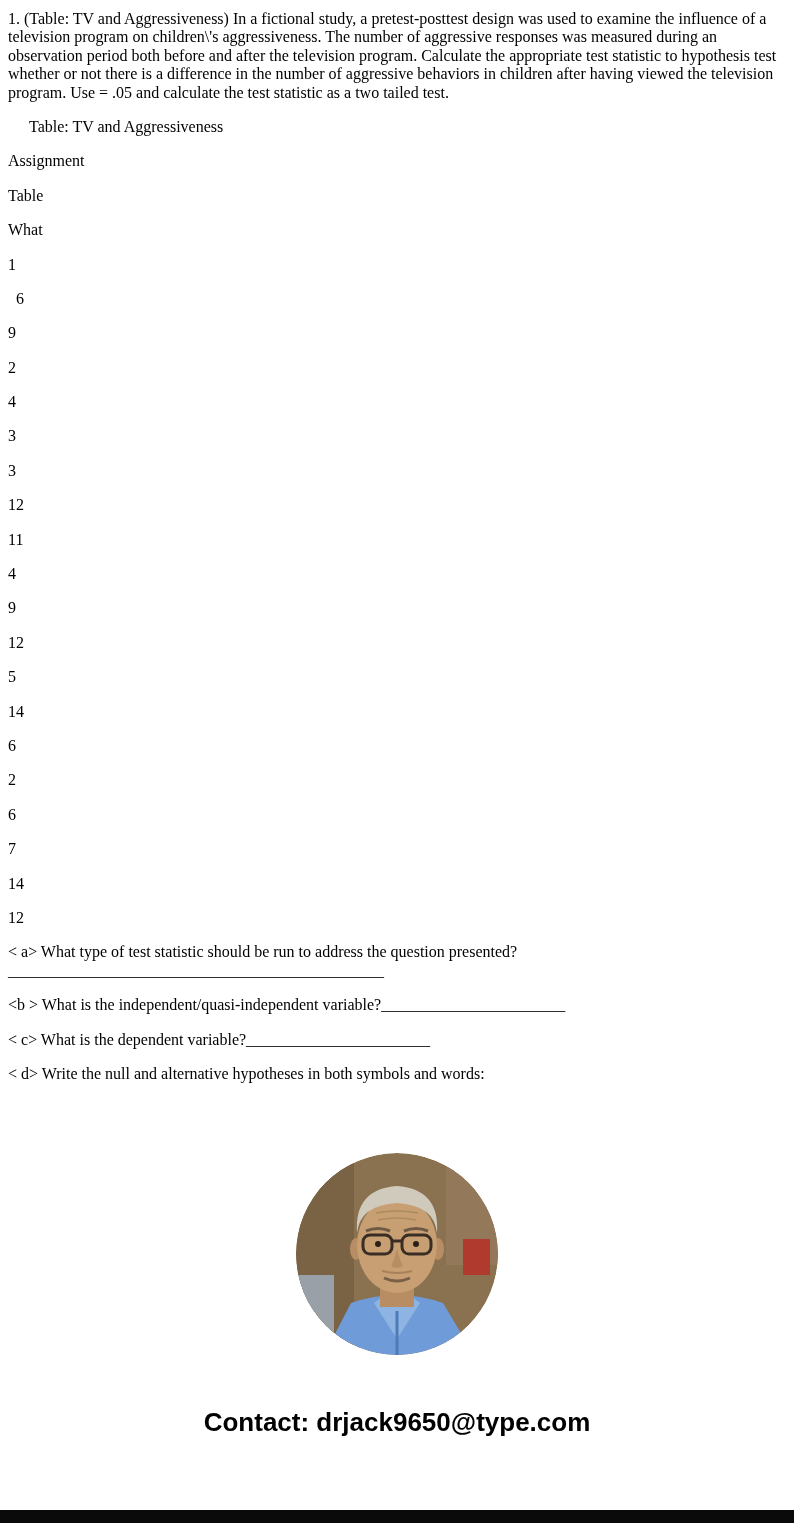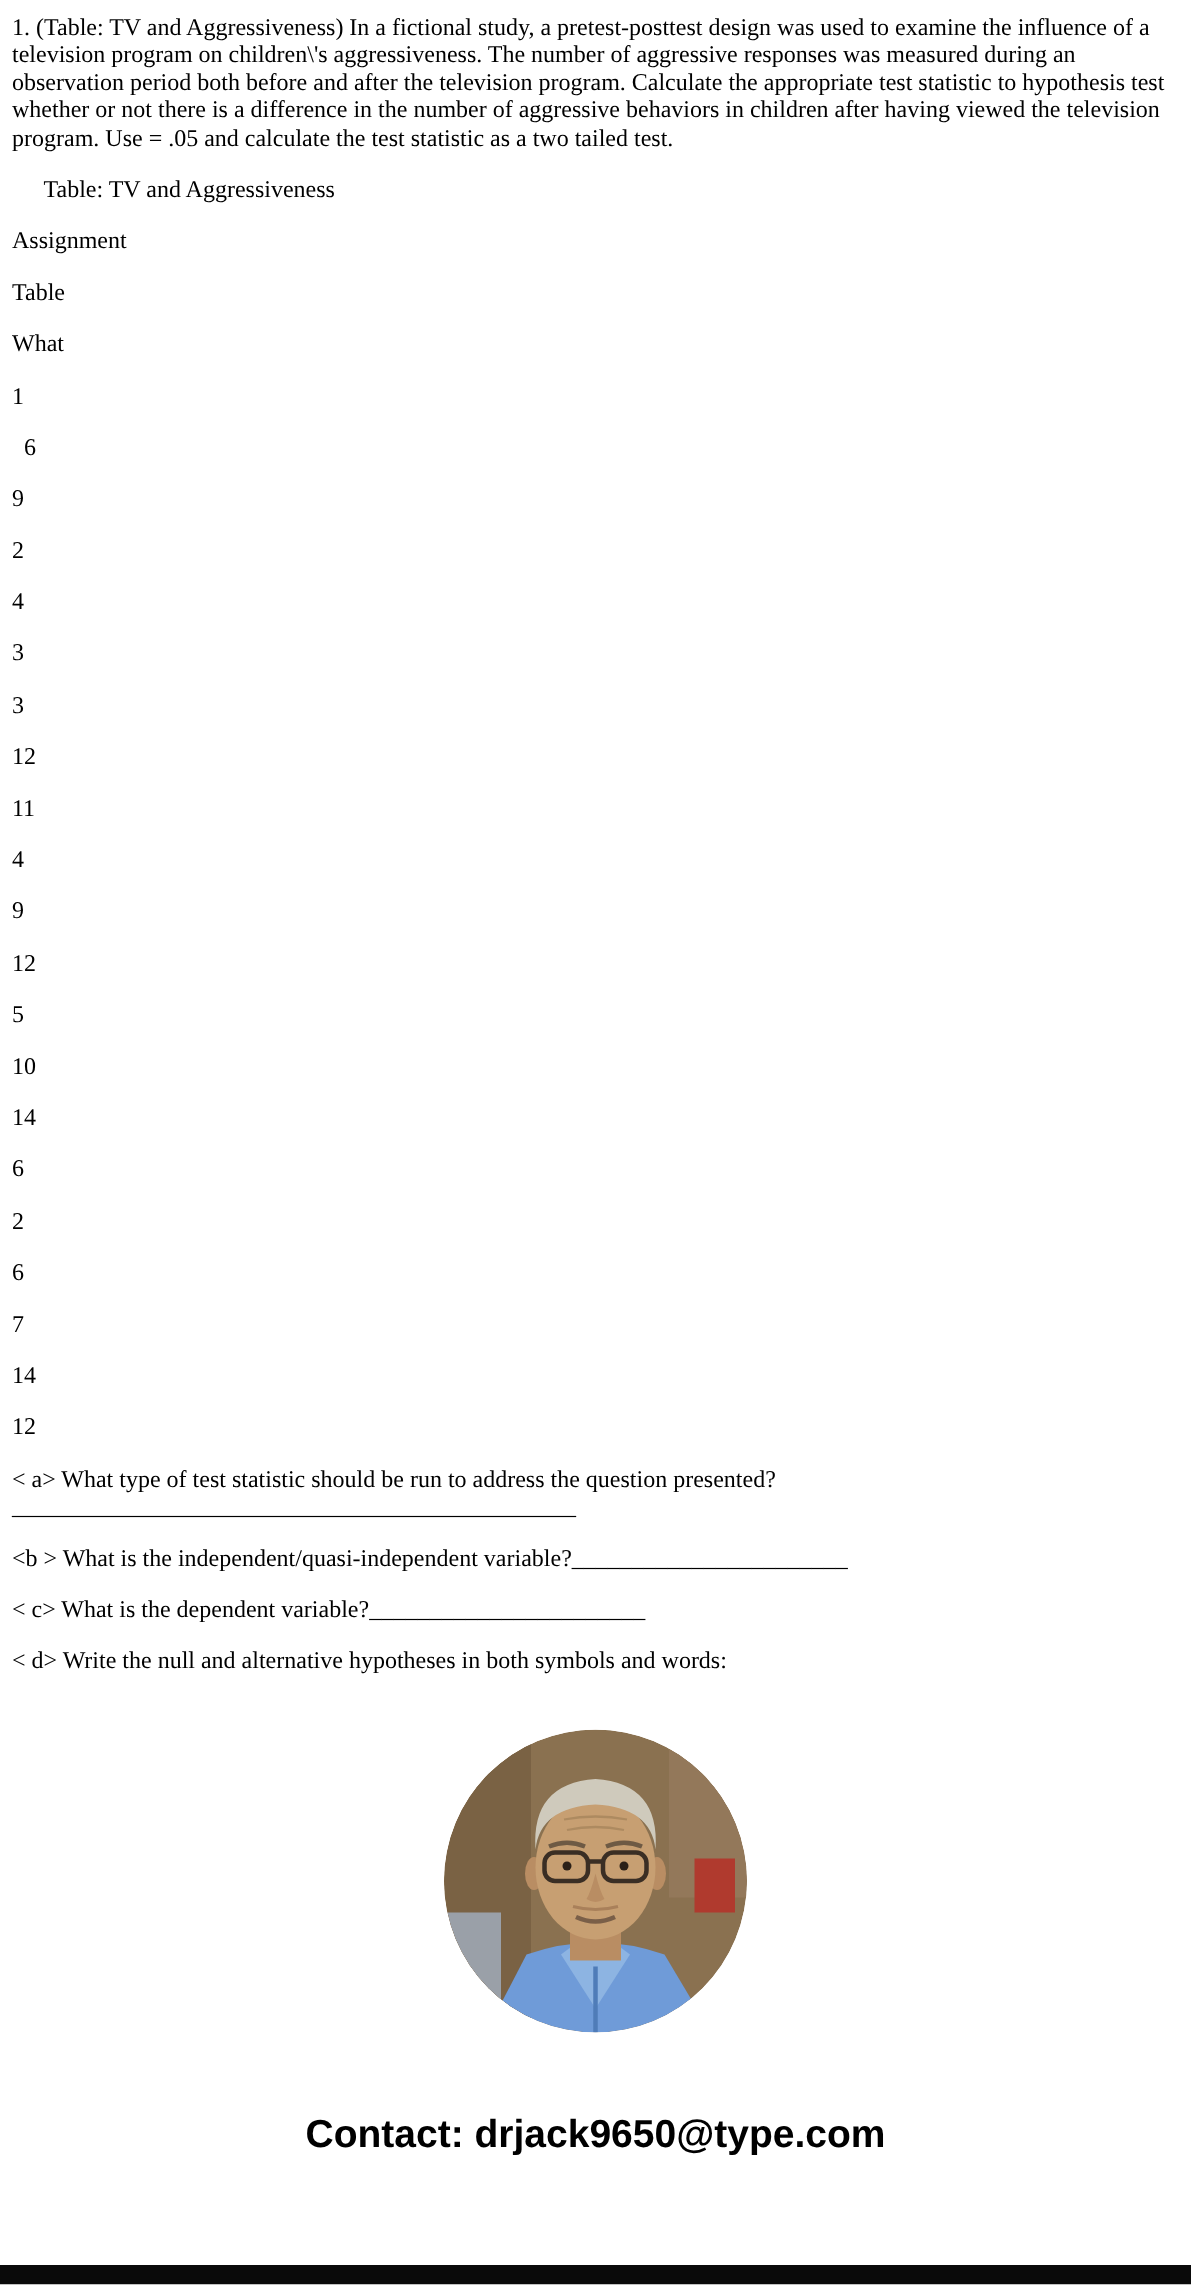--- a/index.html
+++ b/index.html
@@ -71,21 +71,20 @@
   <p>2</p>
   <p>4</p>
   <p>3</p>
   <p>3</p>
   <p>12</p>
   <p>11</p>
   <p>4</p>
   <p>9</p>
   <p>12</p>
   <p>5</p>
-  <p>10</p>
   <p>14</p>
   <p>6</p>
   <p>2</p>
   <p>6</p>
   <p>7</p>
   <p>14</p>
   <p>12</p>
 
   <p>&lt; a&gt; What type of test statistic should be run to address the question presented? _______________________________________________</p>
   <p>&lt;b &gt; What is the independent/quasi-independent variable?_______________________</p>

